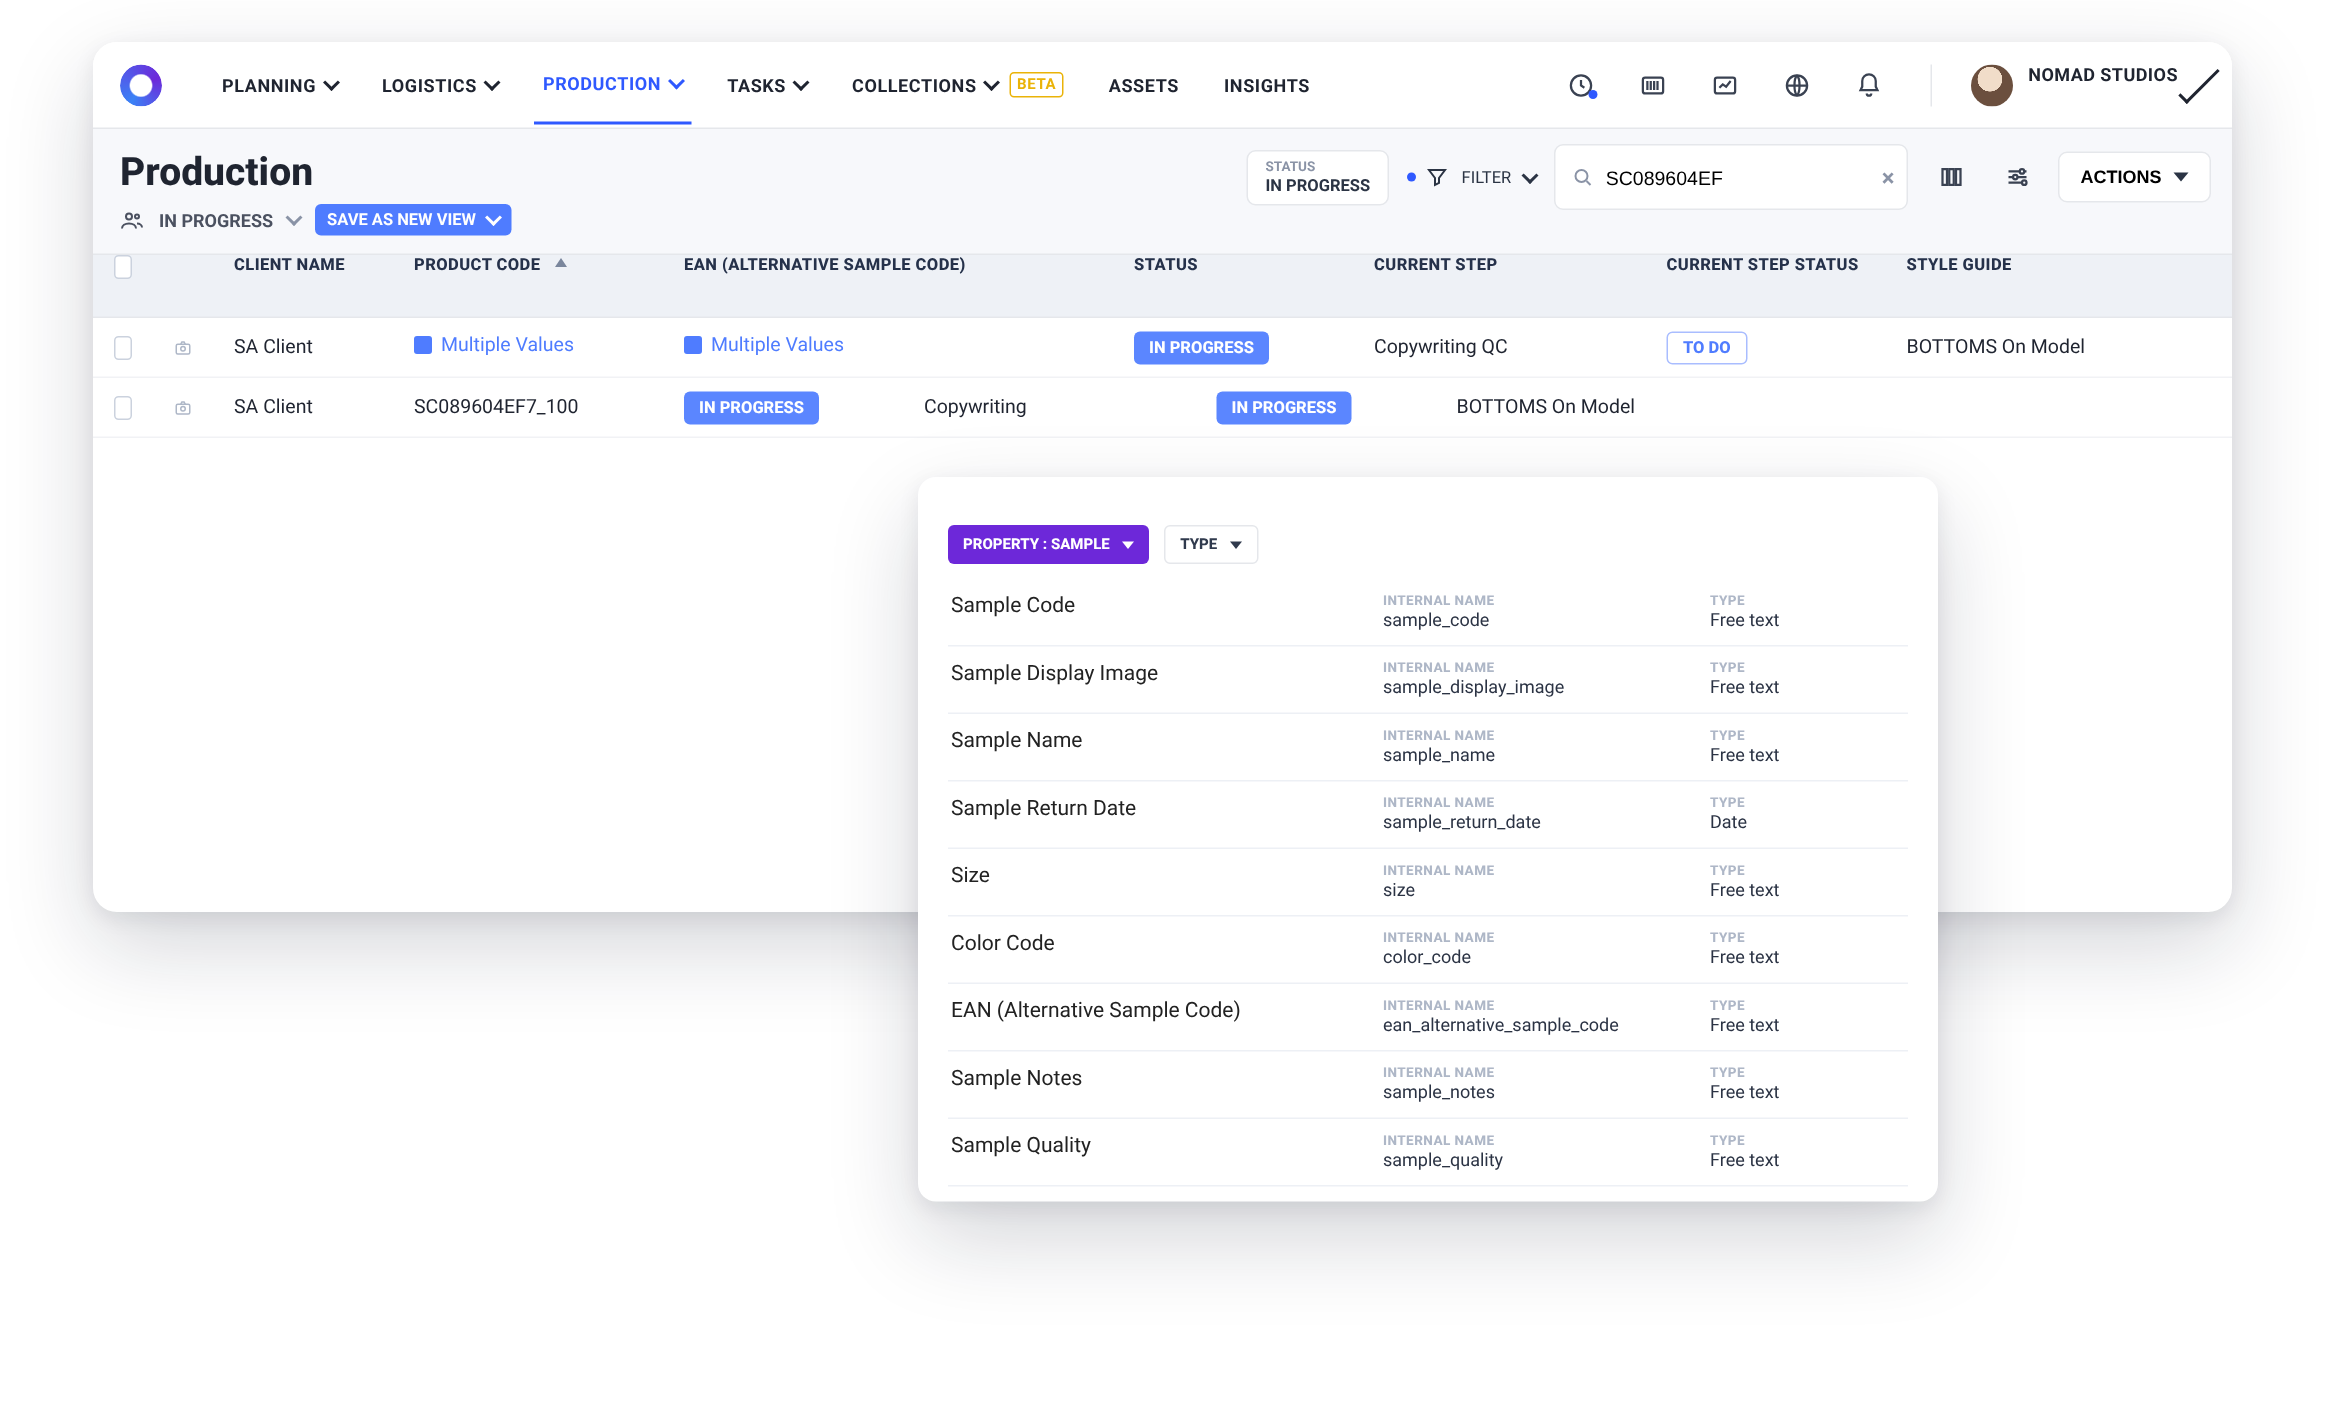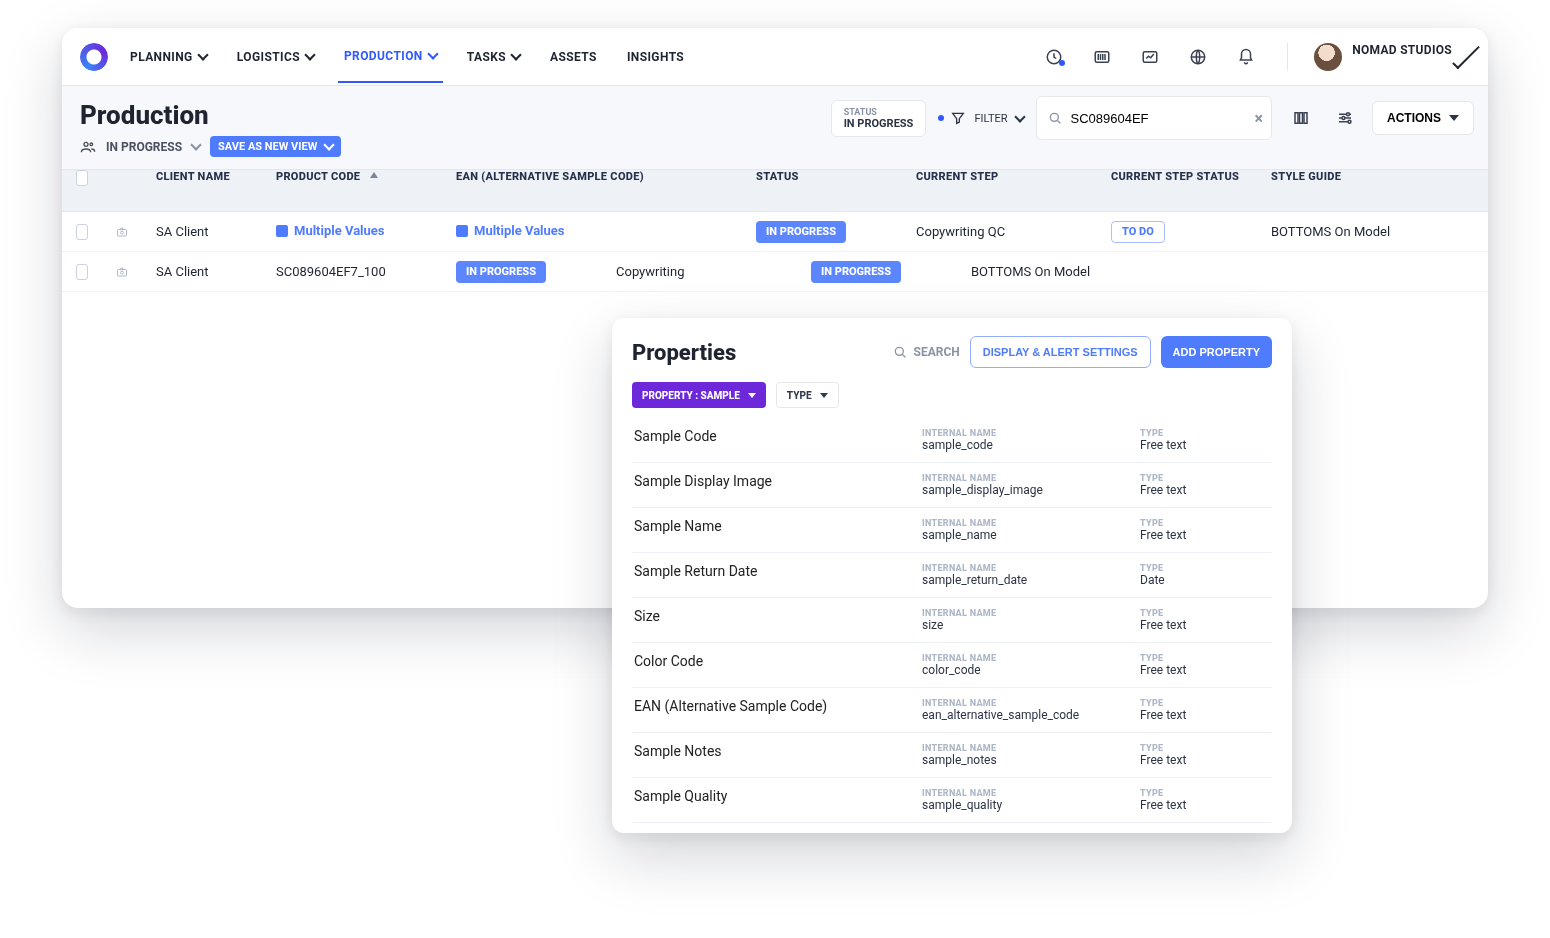--- a/index.html
+++ b/index.html
@@ -44,21 +44,21 @@
     height:58px;padding:0 18px;
     border-bottom:1px solid var(--border);
     background:#fff;
   }
   .logo{
     width:28px;height:28px;border-radius:50%;
     background:conic-gradient(from 210deg,#3b82f6,#6d28d9 60%,#3b82f6);
     mask:radial-gradient(circle at 50% 50%, transparent 7px, black 8px);
     -webkit-mask:radial-gradient(circle at 50% 50%, transparent 7px, black 8px);
   }
-  .nav{display:flex;align-items:center;gap:18px;}
+  .nav{display:flex;align-items:center;gap:18px;margin-left:18px}
   .nav a{
     position:relative;
     display:inline-flex;align-items:center;gap:6px;
     font-size:12px;font-weight:700;letter-spacing:.4px;
     color:#1f2430;text-decoration:none;padding:18px 6px;
   }
   .nav a.active{color:#2f59ff;border-bottom:2px solid #2f59ff}
   .chev{border:solid currentColor;border-width:0 2px 2px 0;display:inline-block;padding:3px;transform:rotate(45deg);margin-top:-3px}
   .beta{font-size:10px;font-weight:700;color:#eab308;border:1px solid #eab308;border-radius:3px;padding:2px 4px;margin-left:2px}
   .spacer{flex:1}
@@ -100,21 +100,21 @@
   .col.client{width:120px}
   .col.product{width:180px}
   .col.ean{width:300px}
   .col.status{width:160px}
   .col.curstep{width:195px}
   .col.curstat{width:160px}
   .col.style{flex:1}
   .row{display:flex;align-items:center;height:40px;border-bottom:1px solid #f1f2f5;font-size:13px}
   .cbox{width:16px;height:16px;border:1px solid #cbd2de;border-radius:3px;background:#fff}
   .cam{color:#aeb7c7}
-  .link{color:#4f7cff;font-weight:700;display:inline-flex;align-items:center;gap:6px}
+  .link{color:#4f7cff;font-weight:400;display:inline-flex;align-items:center;gap:6px}
   .cube{width:12px;height:12px;border-radius:2px;background:#4f7cff}
   .badge{display:inline-flex;align-items:center;justify-content:center;height:22px;padding:0 10px;border-radius:4px;font-size:11px;font-weight:800;color:#fff;background:var(--badge-blue)}
   .badge.outline{color:#4f7cff;background:#fff;border:1px solid #a9bdff}
   .sort{display:inline-block;vertical-align:middle;margin-left:6px}
   .sort svg{width:10px;height:10px}
 
   
   .panel{
     position:absolute;left:612px;top:318px;width:680px;
     background:#fff;border-radius:12px;padding:18px 20px 10px 20px;
@@ -158,20 +158,25 @@
           <span>LOGISTICS</span>
           <span class="chev"></span>
         </a>
         <a href="#" class="active">
           <span>PRODUCTION</span>
           <span class="chev"></span>
         </a>
         <a href="#">
           <span>TASKS</span>
           <span class="chev"></span>
+        </a>
+        <a href="#">
+          <span>COLLECTIONS</span>
+          <span class="chev"></span>
+          <span class="beta">BETA</span>
         </a>
         <a href="#">
           <span>ASSETS</span>
         </a>
         <a href="#">
           <span>INSIGHTS</span>
         </a>
       </nav>
     <span class="spacer"></span>
 
@@ -331,32 +336,20 @@
     <div class="col status"><span class="badge">IN PROGRESS</span></div>
     <div class="col curstep">Copywriting</div>
     <div class="col curstat"><span class="badge ">IN PROGRESS</span></div>
     <div class="col style">BOTTOMS On Model</div>
         </div>
       </div>
   </div>
 </div>
 
 <div class="panel">
-  <div class="head">
-    <h3>Properties</h3>
-    <div class="search-inline">
-      <svg class="svgi" viewBox="0 0 24 24" fill="none" stroke="currentColor" stroke-width="2">
-          <circle cx="11" cy="11" r="6"></circle>
-          <path d="M20 20l-4-4"></path>
-        </svg>
-      <span>SEARCH</span>
-    </div>
-    <button class="btn-outline">DISPLAY &amp; ALERT SETTINGS</button>
-    <button class="btn-primary">ADD PROPERTY</button>
-  </div>
   <div class="chips">
     <span class="chip dark">
       <span>PROPERTY : SAMPLE</span>
       <span style="display:inline-block;border-top:5px solid #fff;border-left:4px solid transparent;border-right:4px solid transparent"></span>
     </span>
     <span class="chip light">
       <span>TYPE</span>
       <span style="display:inline-block;border-top:5px solid #303a4d;border-left:4px solid transparent;border-right:4px solid transparent"></span>
     </span>
   </div>

